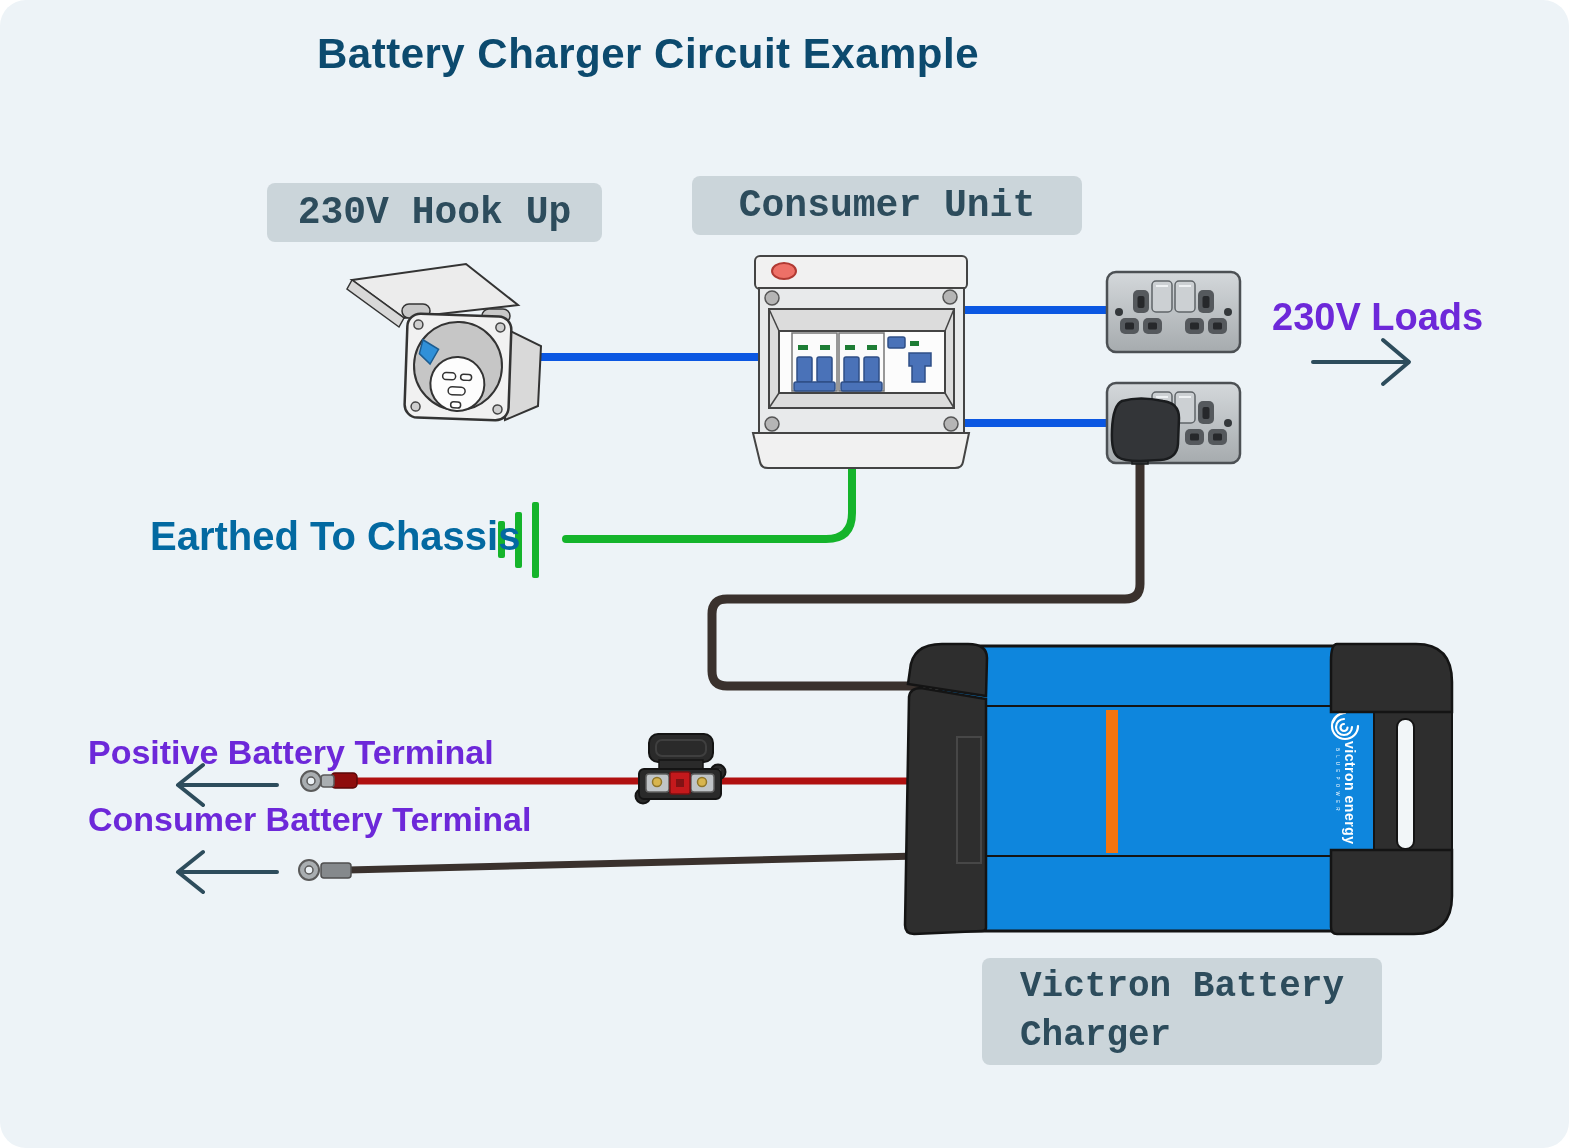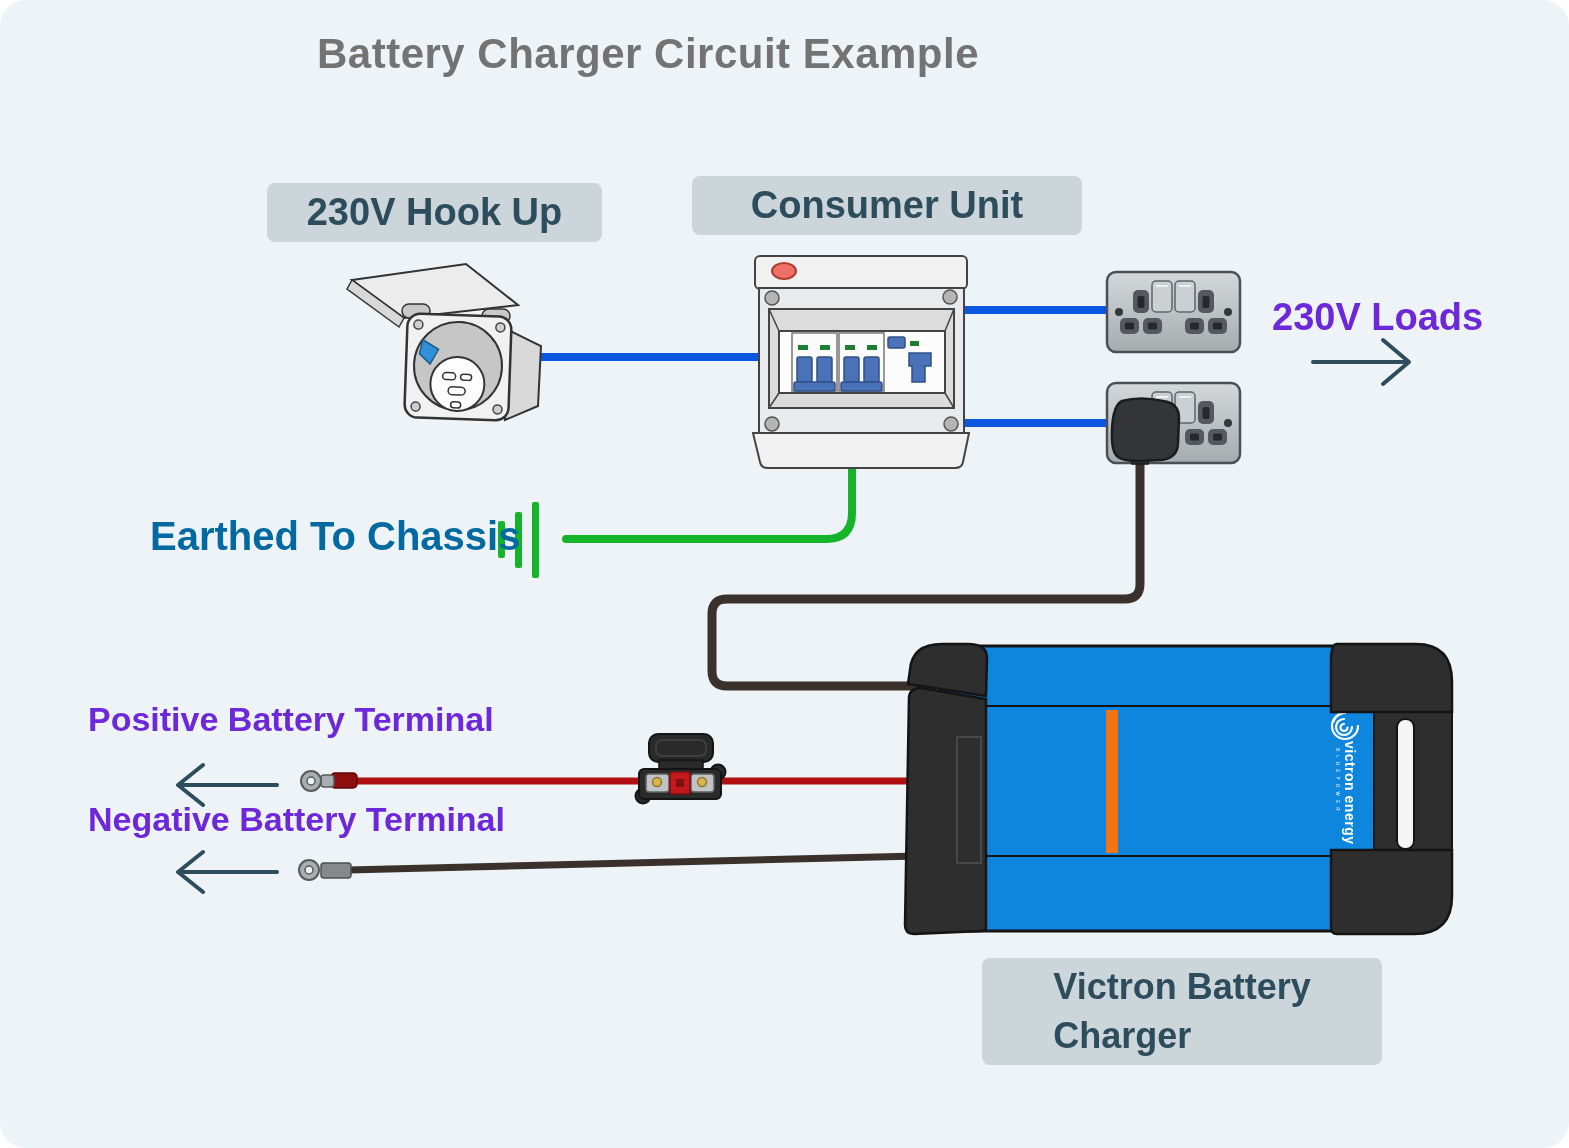--- a/index.html
+++ b/index.html
@@ -1,24 +1,24 @@
 <!DOCTYPE html>
 <html><head>
 <meta charset="utf-8">
 <style>
   html,body{margin:0;padding:0;background:#ffffff;font-family:"Liberation Sans",sans-serif;}
   .canvas{position:relative;width:1569px;height:1148px;background:#edf3f7;border-radius:26px;overflow:hidden;}
   .abs{position:absolute;}
-  .title{left:0;top:30px;width:1296px;text-align:center;font-size:42px;font-weight:700;color:#737373;letter-spacing:.5px;}
+  .title{left:0;top:30px;width:1296px;text-align:center;font-size:42px;font-weight:700;color:#0c4a6e;letter-spacing:.5px;}
   .label-box{background:#cbd5da;border-radius:8px;display:flex;align-items:center;justify-content:center;
-             color:#2d4c5c;font-size:38px;font-weight:600;}
+             color:#2d4c5c;font-size:38px;font-weight:600;font-family:Liberation Mono, monospace;}
   .plain-label{color:#6d28d9;font-size:34px;font-weight:600;white-space:nowrap;}
   .loads-label{left:1272px;top:296px;font-size:38px;}
   .earth-label{left:150px;top:514px;color:#0369a1;font-size:40px;font-weight:700;white-space:nowrap;}
-  .pos-label{left:88px;top:700px;}
+  .pos-label{left:88px;top:733px;}
   .neg-label{left:88px;top:800px;}
   .charger-box{left:982px;top:958px;width:400px;height:107px;font-size:36px;line-height:1.35;
                white-space:pre-line;}
   svg{position:absolute;left:0;top:0;}
 </style>
 </head>
 <body>
 
 <div class="canvas">
 
@@ -198,20 +198,20 @@
   <div class="abs label-box" style="left:692px;top:176px;width:390px;height:59px;">
     <span>Consumer Unit</span>
   </div>
 
   <div class="abs plain-label loads-label">230V Loads</div>
 
   <div class="abs earth-label">Earthed To Chassis</div>
 
   <div class="abs plain-label pos-label">Positive Battery Terminal</div>
 
-  <div class="abs plain-label neg-label">Negative Battery Terminal</div>
+  <div class="abs plain-label neg-label">Consumer Battery Terminal</div>
 
   <div class="abs label-box charger-box">
     <span>Victron Battery
 Charger</span>
   </div>
 
 </div>
 
 </body></html>

